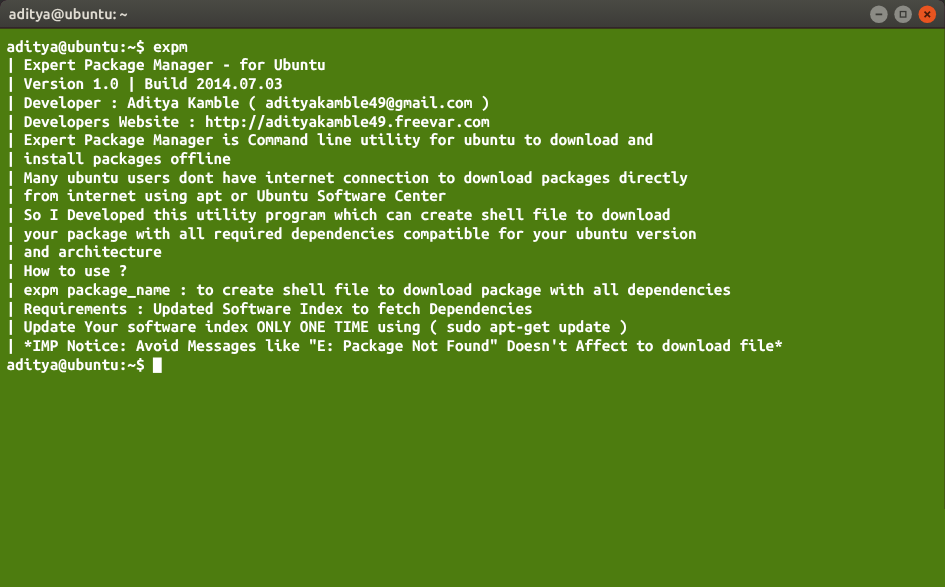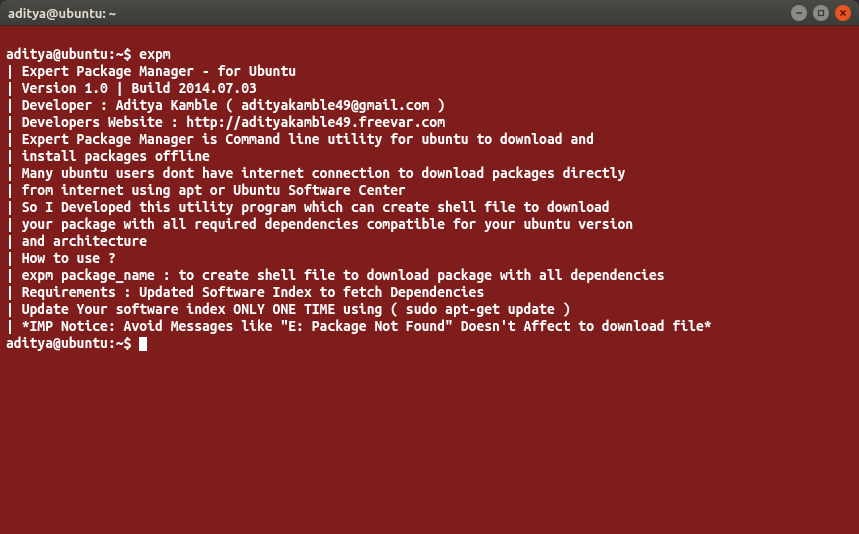--- a/index.html
+++ b/index.html
@@ -48,22 +48,22 @@
     justify-content: center;
     font-size: 10px;
     color: #3a3a36;
   }
   .ctrl-min { background: #8b8b85; }
   .ctrl-max { background: #8b8b85; }
   .ctrl-close { background: #e95420; }
   .ctrl-close svg, .ctrl-min svg, .ctrl-max svg { width: 8px; height: 8px; }
   .terminal-body {
     flex: 1;
-    background: #7f1d1d;
-    padding: 20px 6px;
+    background: #4d7c0f;
+    padding: 8px 6px;
     color: #ffffff;
     font-size: 14px;
     line-height: 17px;
     white-space: pre;
     overflow: hidden;
   }
   .prompt { color: #ffffff; font-weight: bold; }
   .cursor {
     display: inline-block;
     width: 8px;

